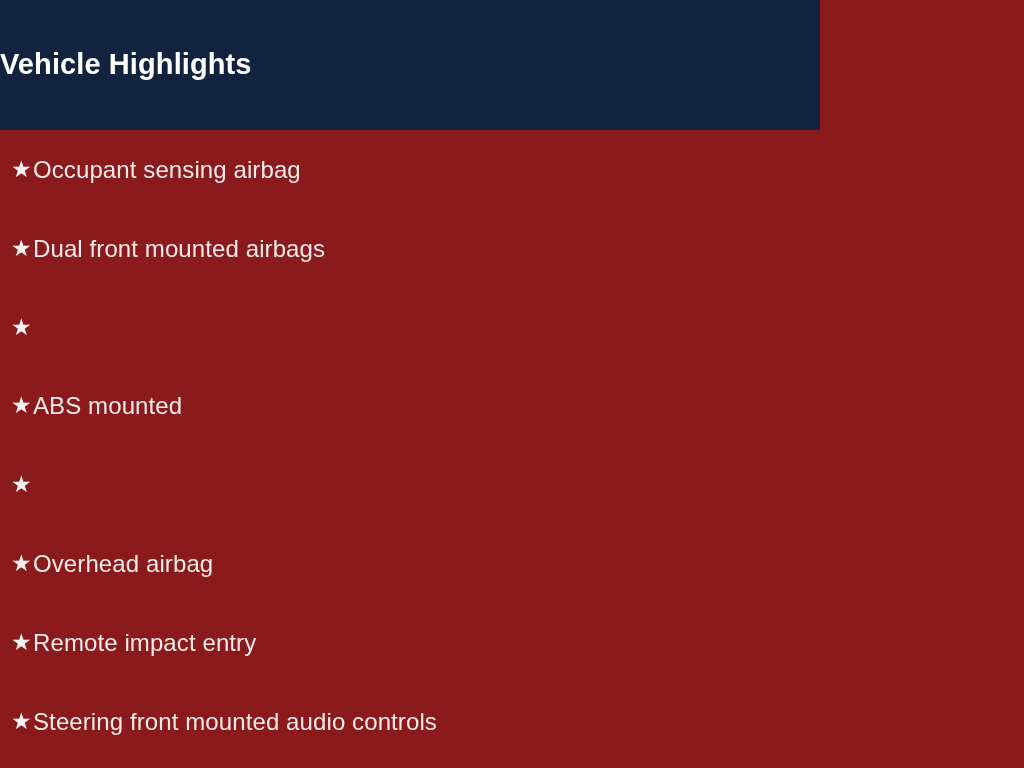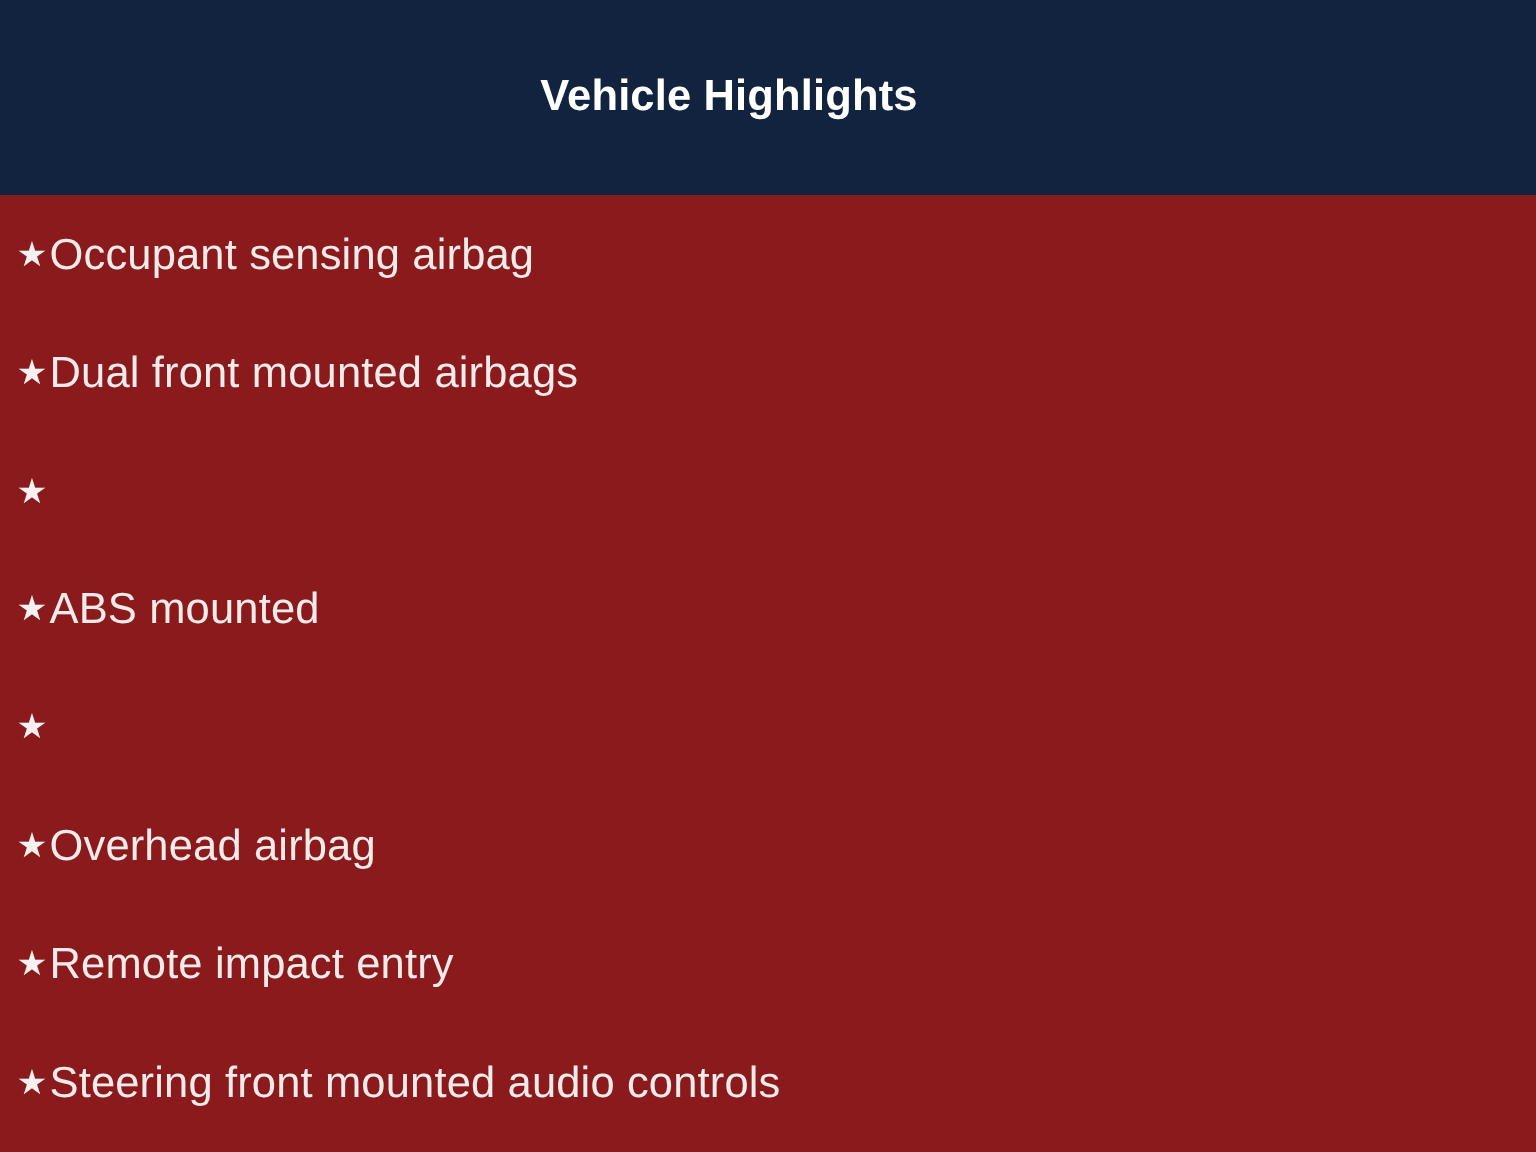--- a/index.html
+++ b/index.html
@@ -20,27 +20,27 @@
     height: 768px;
     background: #8b1a1c;
     overflow: hidden;
   }
 
   
   #header-band {
     position: absolute;
     left: 0;
     top: 0;
-    width: 1024px;
+    width: 820px;
     height: 130px;
     background: #11233f;
     box-sizing: border-box;
     display: flex;
     align-items: center;
-    justify-content: center;
+    justify-content: flex-start;
     padding-right: 52px;
   }
 
   #slide-title {
     font-family: "Liberation Sans", sans-serif;
     font-size: 29px;
     font-weight: bold;
     color: #ffffff;
     letter-spacing: 0.1px;
     line-height: 1;
@@ -83,21 +83,21 @@
     line-height: 1;
     color: #f7f2f1;
     text-align: left;
     flex: 0 0 auto;
     position: relative;
     top: -1px;
   }
 
   .highlight-text {
     font-family: "Liberation Sans", sans-serif;
-    font-size: 29px;
+    font-size: 24px;
     font-weight: normal;
     color: #f2ebea;
     line-height: 1;
     white-space: nowrap;
     flex: 0 0 auto;
     letter-spacing: 0.1px;
   }
 </style>
 </head>
 <body>

